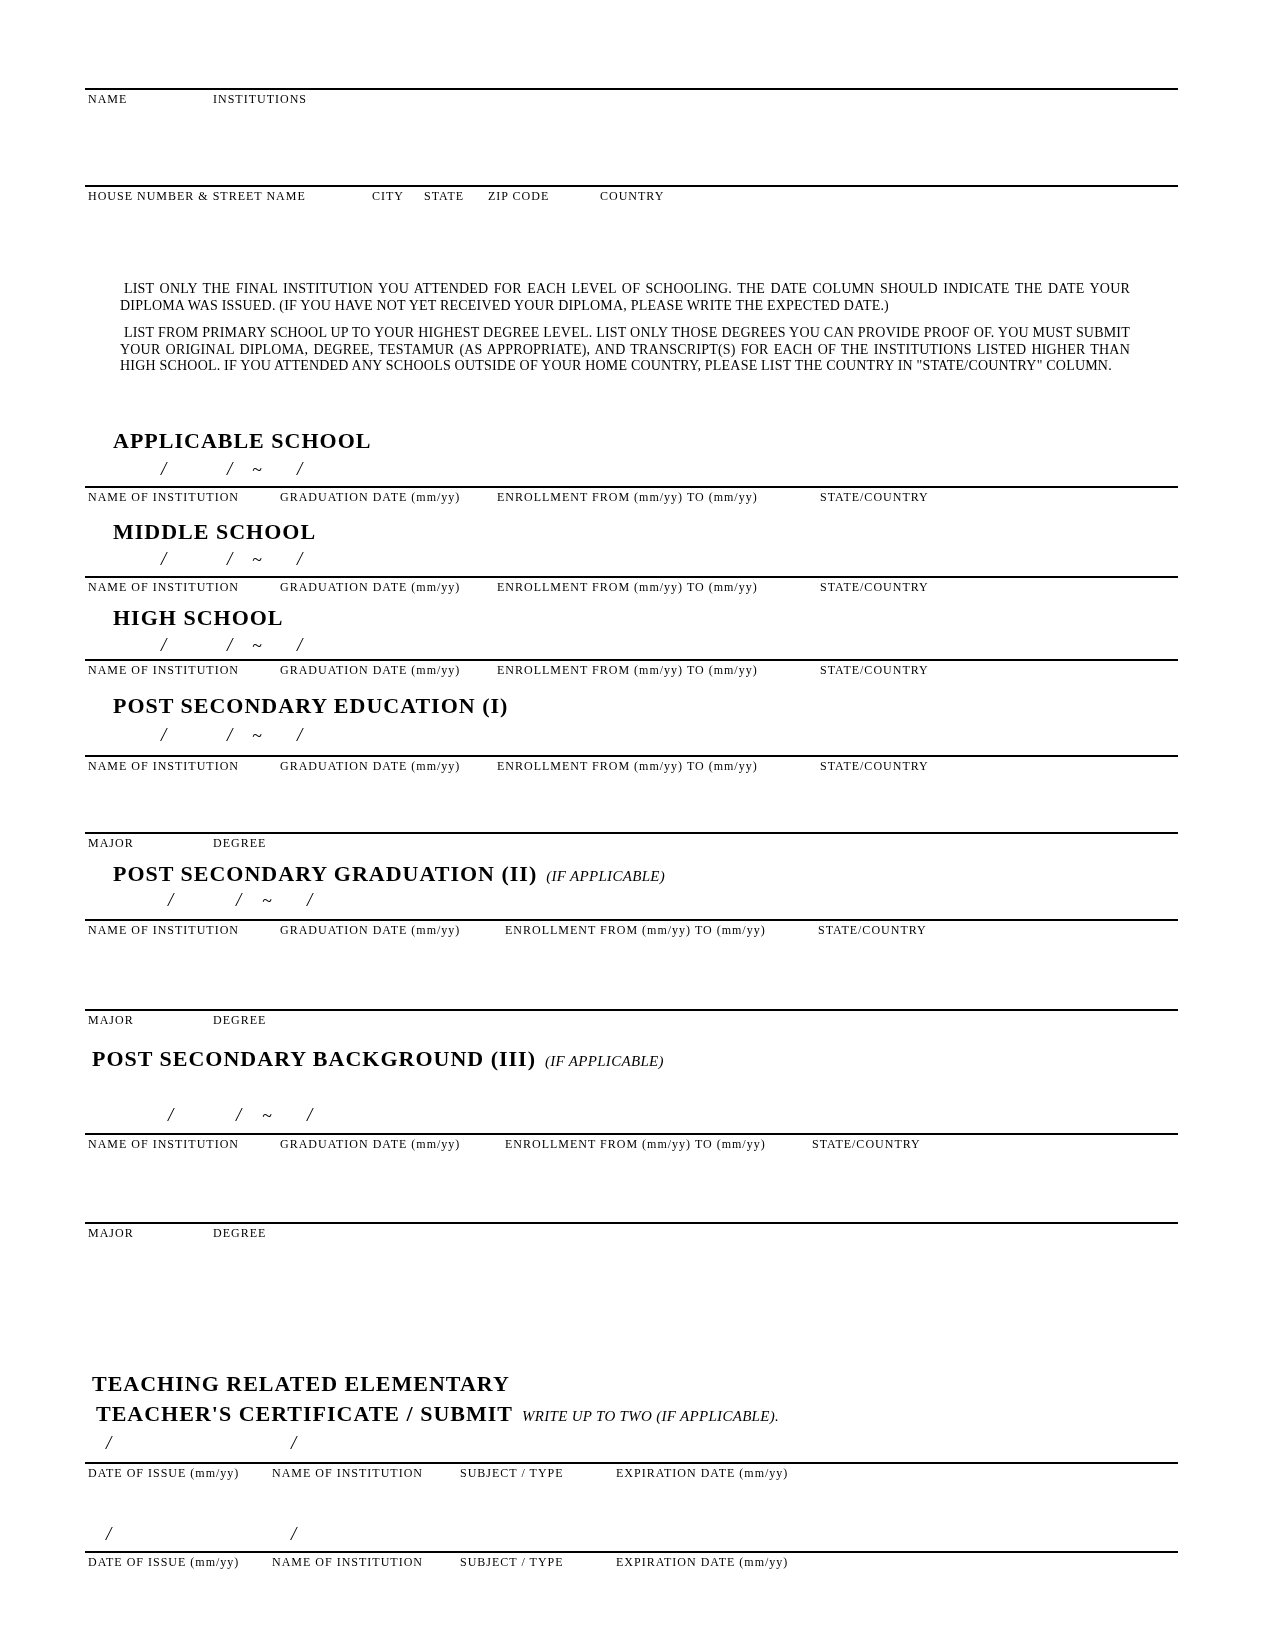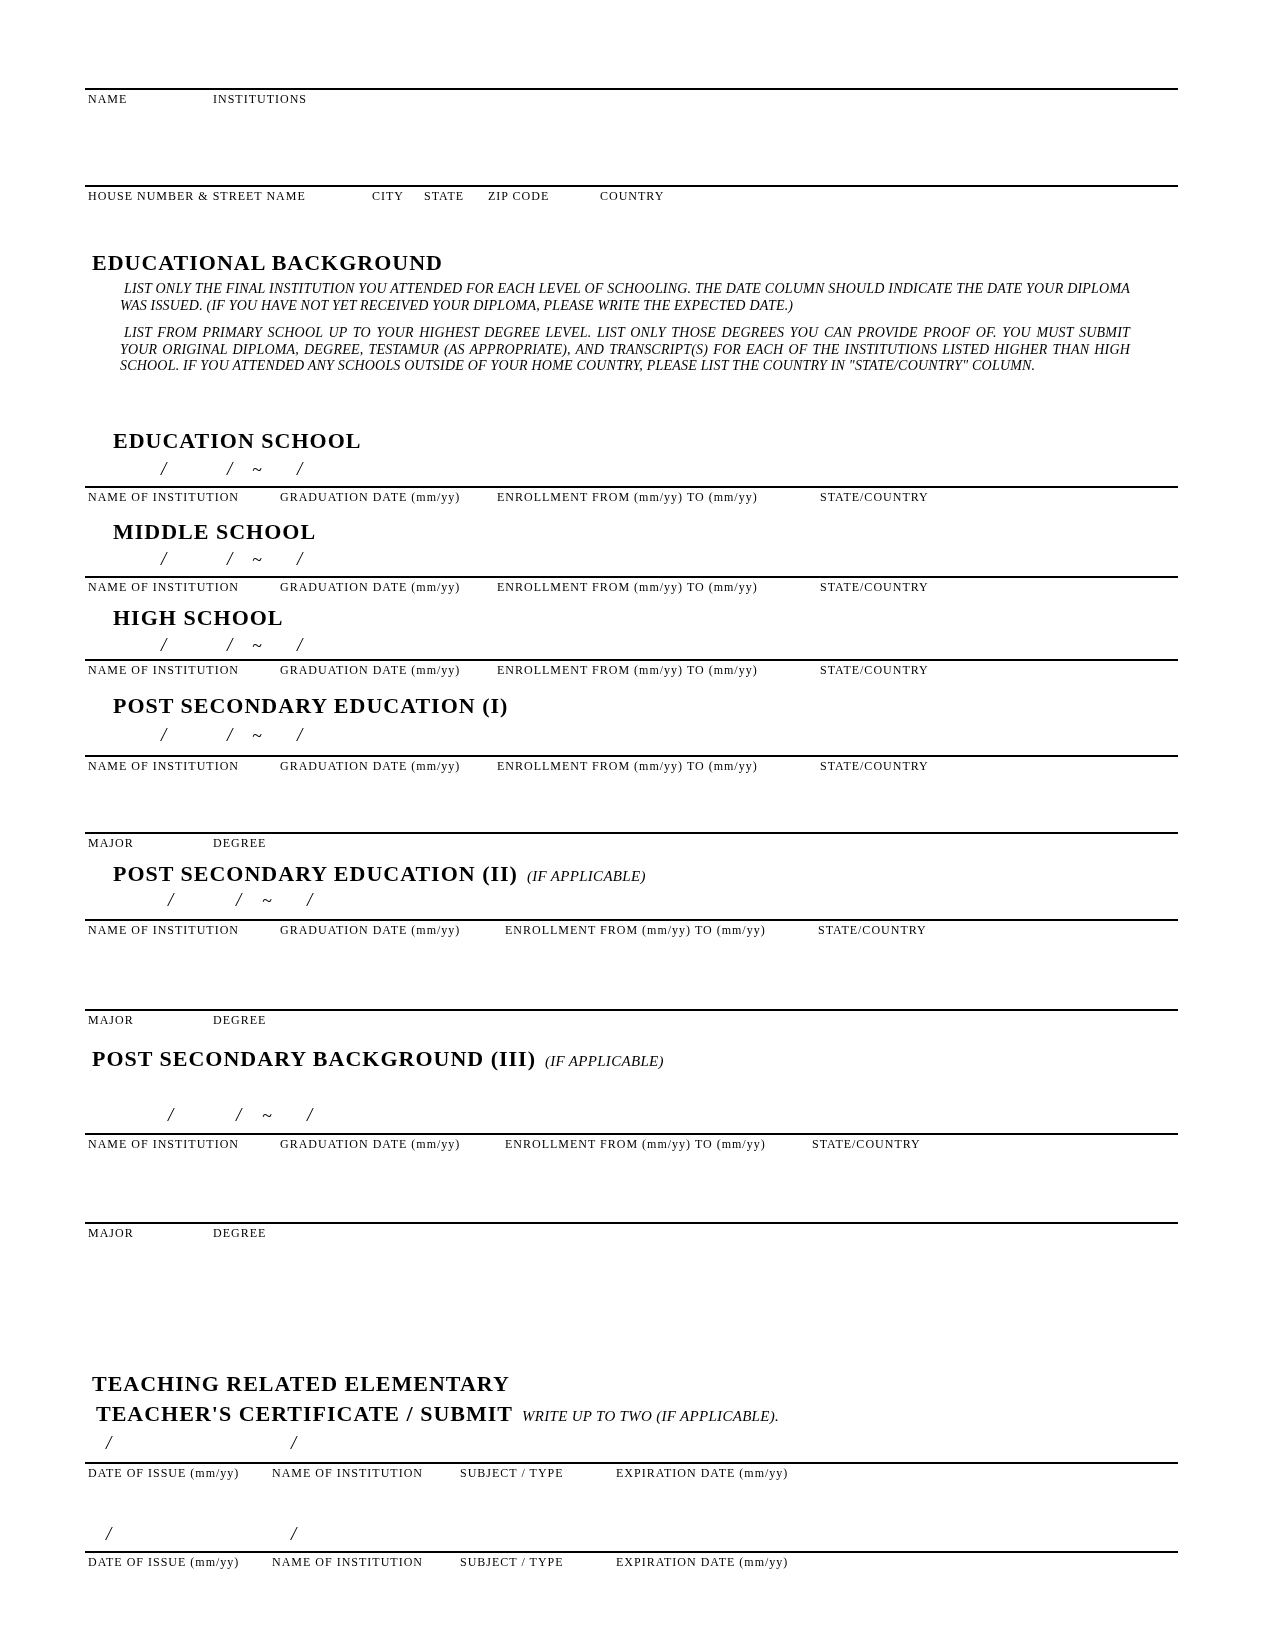--- a/index.html
+++ b/index.html
@@ -7,21 +7,21 @@
        font-family:"Liberation Serif",serif;color:#000;}
   .page{position:absolute;inset:0;}
   .hline{position:absolute;left:85px;width:1093px;height:0;border-top:2px solid #000;}
   .lbl{position:absolute;font-size:12px;letter-spacing:1px;white-space:nowrap;}
   .sec-title{position:absolute;margin:0;font-size:22px;font-weight:bold;
              letter-spacing:1px;white-space:nowrap;font-family:"Liberation Serif",serif;}
   .sec-note{font-size:15px;font-weight:normal;font-style:italic;letter-spacing:0.3px;margin-left:9px;}
   .slashrow{position:absolute;left:0;top:0;width:1275px;height:28px;}
   .slash{position:absolute;font-size:19px;font-style:italic;}
   .tilde{font-size:18px;top:2px;}
-  .instr{position:absolute;left:120px;width:1010px;font-style:italic;font-size:14px;
+  .instr{position:absolute;left:120px;width:1010px;font-size:14px;
          line-height:16.5px;text-align:justify;text-indent:4px;letter-spacing:0.2px;}
   .banner{position:absolute;left:85px;top:1288px;width:1103px;height:56px;
           background:#1b1b8a;border:2px solid #000;}
   .banner span{position:absolute;font-family:"Liberation Sans",sans-serif;font-weight:bold;}
   .brand{left:21px;top:14px;font-size:27px;letter-spacing:7px;color:#ffffff;}
   .banner-title{left:283px;top:7px;font-size:37px;letter-spacing:1px;color:#b8d2ec;}
   .banner-page{left:896px;top:17px;font-size:21px;letter-spacing:1px;color:#ffffff;}
 </style>
 </head>
 <body>
@@ -36,29 +36,26 @@
 
   <div class="hline" style="top:185px"></div>
   <div>
     <span class="lbl" style="left:88px;top:189px">HOUSE NUMBER &amp; STREET NAME</span>
     <span class="lbl" style="left:372px;top:189px">CITY</span>
     <span class="lbl" style="left:424px;top:189px">STATE</span>
     <span class="lbl" style="left:488px;top:189px">ZIP CODE</span>
     <span class="lbl" style="left:600px;top:189px">COUNTRY</span>
   </div>
 
-  <h2 class="sec-title" style="left:92px;top:250px">
-    <span>EDUCATIONAL BACKGROUND</span>
-  </h2>
   <p class="instr" style="top:281px;margin:0">LIST ONLY THE FINAL INSTITUTION YOU ATTENDED FOR EACH LEVEL OF SCHOOLING.  THE DATE COLUMN SHOULD INDICATE THE DATE YOUR DIPLOMA WAS ISSUED.  (IF YOU HAVE NOT YET RECEIVED YOUR DIPLOMA, PLEASE WRITE THE EXPECTED DATE.)</p>
   <p class="instr" style="top:325px;margin:0">LIST FROM PRIMARY SCHOOL UP TO YOUR HIGHEST DEGREE LEVEL.  LIST ONLY THOSE DEGREES YOU CAN PROVIDE PROOF OF.  YOU MUST SUBMIT YOUR ORIGINAL DIPLOMA, DEGREE, TESTAMUR (AS APPROPRIATE), AND TRANSCRIPT(S) FOR EACH OF THE INSTITUTIONS LISTED HIGHER THAN HIGH SCHOOL.  IF YOU ATTENDED ANY SCHOOLS OUTSIDE OF YOUR HOME COUNTRY, PLEASE LIST THE COUNTRY IN "STATE/COUNTRY" COLUMN.</p>
 
   <section>
     <h2 class="sec-title" style="left:113px;top:428px">
-      <span>EDUCATION SCHOOL</span>
+      <span>APPLICABLE SCHOOL</span>
     </h2>
     <div class="slashrow" style="top:458px">
       <span class="slash" style="left:161px">/</span>
       <span class="slash" style="left:227px">/</span>
       <span class="slash tilde" style="left:252px">~</span>
       <span class="slash" style="left:297px">/</span>
     </div>
     <div class="hline" style="top:486px"></div>
     <div>
       <span class="lbl" style="left:88px;top:490px">NAME OF INSTITUTION</span>
@@ -125,21 +122,21 @@
     </div>
     <div class="hline" style="top:832px"></div>
     <div>
       <span class="lbl" style="left:88px;top:836px">MAJOR</span>
       <span class="lbl" style="left:213px;top:836px">DEGREE</span>
     </div>
   </section>
 
   <section>
     <h2 class="sec-title" style="left:113px;top:861px">
-      <span>POST SECONDARY EDUCATION (II)</span><span class="sec-note">(IF APPLICABLE)</span>
+      <span>POST SECONDARY GRADUATION (II)</span><span class="sec-note">(IF APPLICABLE)</span>
     </h2>
     <div class="slashrow" style="top:889px">
       <span class="slash" style="left:168px">/</span>
       <span class="slash" style="left:236px">/</span>
       <span class="slash tilde" style="left:262px">~</span>
       <span class="slash" style="left:307px">/</span>
     </div>
     <div class="hline" style="top:919px"></div>
     <div>
       <span class="lbl" style="left:88px;top:923px">NAME OF INSTITUTION</span>

